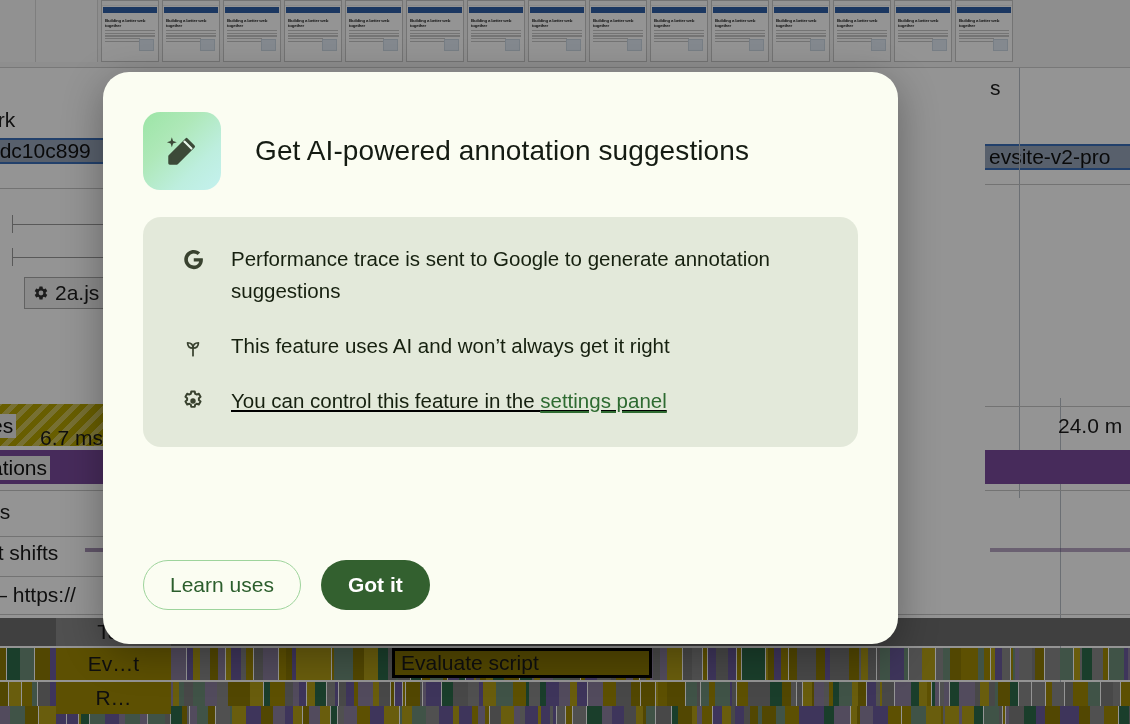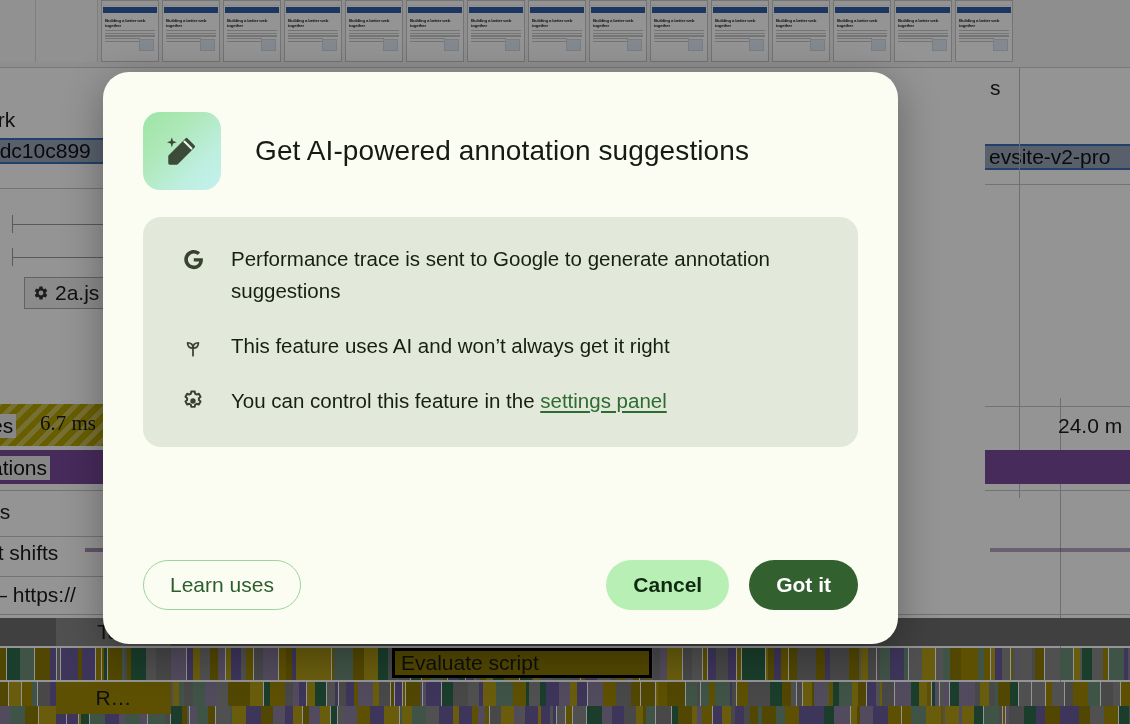--- a/index.html
+++ b/index.html
@@ -110,21 +110,21 @@
   }
   .dlg-title { font-size:28px; font-weight:400; color:#141b12; letter-spacing:.1px; }
 
   .card {
     margin-top:27px; background:#e3e9da; border-radius:18px;
     padding:26px 36px 30px 36px; flex:none;
   }
   .card-title { font-size:21px; font-weight:700; color:#16200f; margin-bottom:22px; }
 
   .citem { display:flex; align-items:flex-start; gap:24px; margin-bottom:23px; }
-  .citem:last-child { margin-bottom:0; }
+  .citem:last-child { margin-bottom:0;text-decoration:underline; }
   .citem .ci-icon { width:28px; height:28px; flex:none; display:flex; align-items:center; justify-content:center; margin-top:2px;}
   .citem .ci-text { font-size:20.5px; line-height:32px; color:#16200f; }
   .ci-text a { color:#2e6b31; text-decoration:underline; text-underline-offset:3px; }
 
   .dlg-foot { margin-top:auto; display:flex; align-items:center; }
   .btn {
     border:none; cursor:pointer; font-family:inherit;
     border-radius:999px; font-size:21px; white-space:nowrap;
   }
   .btn-learn {
@@ -384,21 +384,21 @@
         <span style="display:inline-flex">
           <svg width="16" height="16" viewBox="0 0 24 24" fill="#333">
             <path d="M19.14 12.94a7.07 7.07 0 0 0 0-1.88l2.03-1.58a.5.5 0 0 0 .12-.64l-1.92-3.32a.5.5 0 0 0-.6-.22l-2.39.96a7.03 7.03 0 0 0-1.63-.94l-.36-2.54a.5.5 0 0 0-.5-.42h-3.84a.5.5 0 0 0-.5.42l-.36 2.54c-.58.24-1.12.56-1.62.94l-2.39-.96a.5.5 0 0 0-.61.22L2.65 8.84a.5.5 0 0 0 .12.64l2.03 1.58a7.07 7.07 0 0 0 0 1.88l-2.03 1.58a.5.5 0 0 0-.12.64l1.92 3.32c.13.22.39.3.61.22l2.39-.96c.5.38 1.04.7 1.62.94l.36 2.54c.04.24.25.42.5.42h3.84c.25 0 .46-.18.5-.42l.36-2.54c.58-.24 1.13-.56 1.63-.94l2.39.96c.22.08.47 0 .6-.22l1.92-3.32a.5.5 0 0 0-.12-.64l-2.03-1.58ZM12 15.6A3.6 3.6 0 1 1 12 8.4a3.6 3.6 0 0 1 0 7.2Z"></path>
           </svg>
         </span>
         <span>2a.js</span>
       </div>
 
       <div class="band-olive" style="left:-20px; top:336px; width:125px; height:42px;"></div>
       <div class="tagtext" style="left:-12px; top:346px;">es</div>
-      <div class="plaintext" style="left:40px; top:343px;font-family:Liberation Serif, serif;">6.7 ms</div>
+      <div class="plaintext" style="left:40px; top:358px;">6.7 ms</div>
 
       <div class="hline" style="left:985px; top:338px; width:150px;"></div>
       <div class="plaintext" style="left:1058px; top:346px;">24.0 m</div>
 
       <div class="band-purple" style="left:-20px; top:382px; width:125px; height:34px;"></div>
       <div class="band-purple" style="left:985px; top:382px; width:160px; height:34px;"></div>
       <div class="tagtext" style="left:-12px; top:388px;">ations</div>
 
       <div class="hline" style="left:-10px; top:422px; width:120px;"></div>
       <div class="hline" style="left:985px; top:422px; width:160px;"></div>
@@ -939,20 +939,23 @@
           <div class="fseg" style="position: absolute; left: 1090px; top: 88px; width: 14px; height: 18px; background: rgb(138, 138, 138);"></div>
           <div class="fseg" style="position: absolute; left: 1104px; top: 88px; width: 14px; height: 18px; background: rgb(160, 138, 5);"></div>
           <div class="fseg" style="position: absolute; left: 1119px; top: 88px; width: 10px; height: 18px; background: rgb(46, 107, 74);"></div>
           <div class="fseg" style="position: absolute; left: 1129px; top: 88px; width: 8px; height: 18px; background: rgb(125, 125, 125);"></div>
         </div>
       <div class="grayhdr" style="left:0; top:0; width:1130px; height:28px; background:#6f6f6f;"></div>
       <div class="fbox" style="left:56px; top:0; width:115px; height:28px; background:#8a8a8a;">
         <span>Tas</span>
       </div>
 
+      <div class="fbox" style="left:56px; top:30px; width:115px; height:32px; background:#a08a05;">
+        <span>Ev…t</span>
+      </div>
       <div class="fbox sel" style="left:392px; top:640px; width:260px; height:30px; background:#8e7a05; top:30px;">
         <span style="width:100%; padding-left:6px; text-align:left;">Evaluate script</span>
       </div>
 
       <div class="fbox" style="left:56px; top:64px; width:115px; height:32px; background:#a08a05;">
         <span>R…</span>
       </div>
     </div>
 
     <div class="scrim"></div>
@@ -1001,18 +1004,17 @@
           </svg>
         </span>
         <span class="ci-text">
           <span>You can control this feature in the </span><a href="#">settings panel</a>
         </span>
       </div>
     </div>
 
     <div class="dlg-foot">
       <button class="btn btn-learn">Learn uses</button>
-      <button class="btn btn-cancel">Cancel</button>
       <button class="btn btn-got">Got it</button>
     </div>
   </div>
 
 </div>
 
 </body></html>

